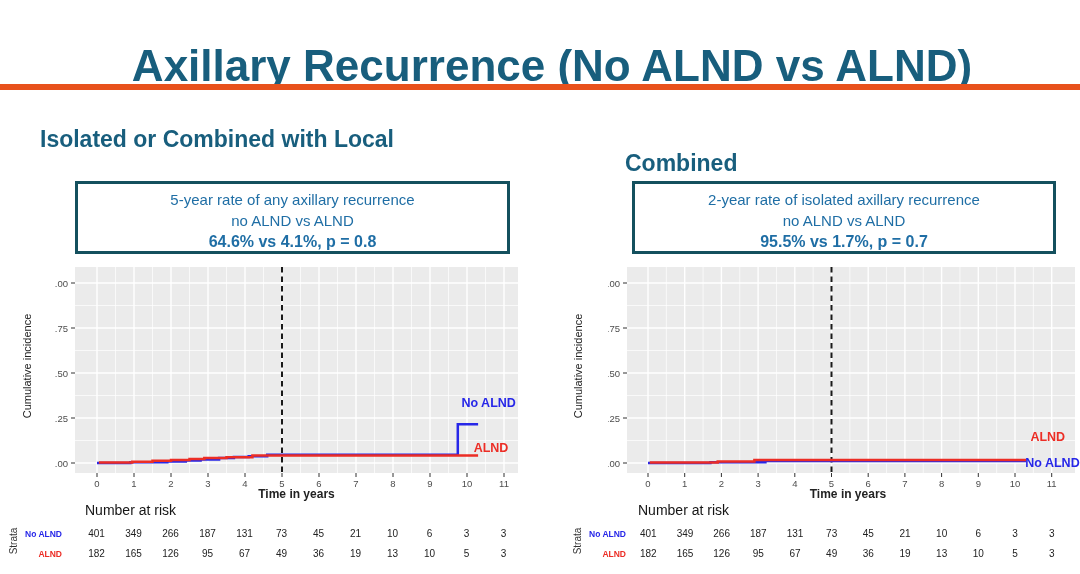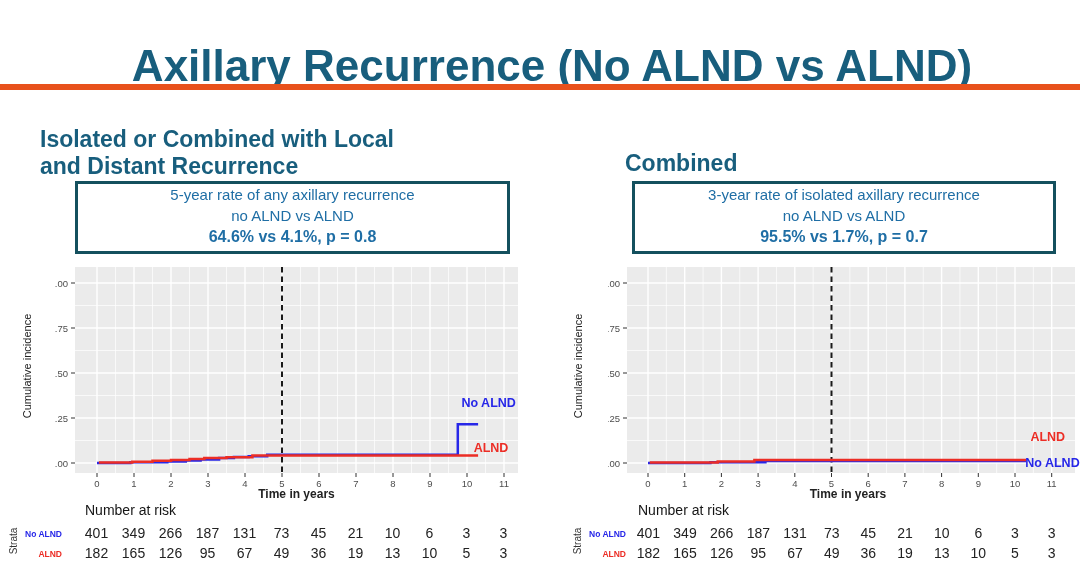--- a/index.html
+++ b/index.html
@@ -6,21 +6,21 @@
   .slide{position:relative;width:1080px;height:574px;background:#ffffff;
          font-family:"Liberation Sans",sans-serif;overflow:hidden}
   .title{position:absolute;top:12px;left:12px;width:100%;text-align:center;
          font-size:44px;font-weight:700;color:#185E7D;white-space:nowrap}
   .rule{position:absolute;top:84px;left:0;width:1080px;height:6px;background:#E8511C}
   .heading{position:absolute;text-align:left;font-weight:700;color:#185E7D;
            font-size:23px;line-height:27px}
   #heading0{top:107px;left:40px;width:460px}
   #heading1{top:131px;left:625px;width:440px}
   .rate-box{position:absolute;border:3px solid #14505E;background:#fff;text-align:center;
-            color:#1F6EA5;font-size:15px;line-height:21px;box-sizing:border-box}
+            color:#1F6EA5;font-size:15px;line-height:21px;padding-top:5px;box-sizing:border-box}
   #box0{left:75px;top:181px;width:435px;height:73px}
   #box1{left:632px;top:181px;width:424px;height:73px}
   .rate-bold{font-weight:700;font-size:16px}
   .ylab{position:absolute;transform:translate(-50%,-50%) rotate(-90deg);
         font-size:11px;color:#222;white-space:nowrap}
   #ylab0{left:27px;top:366px}
   #ylab1{left:578px;top:366px}
   svg.plot{position:absolute}
   #plot0{left:55px;top:262px;width:470px;height:226px}
   #plot1{left:608px;top:262px;width:472px;height:226px}
@@ -34,35 +34,35 @@
   .strata-rot{position:absolute;transform:translate(-50%,-50%) rotate(-90deg);
               font-size:10px;color:#333}
   #strata0{left:13px;top:541px}
   #strata1{left:577px;top:541px}
   .strata-name{position:absolute;width:42px;text-align:right;font-size:8.5px;font-weight:700;white-space:nowrap}
   #sname0-0{left:20px;top:529px}
   #sname0-1{left:20px;top:549px}
   #sname1-0{left:584px;top:529px}
   #sname1-1{left:584px;top:549px}
   .risk-grid{position:absolute;display:grid;grid-template-columns:repeat(12,1fr);
-             font-size:14px;font-weight:500;color:#222;text-align:center;height:17px;line-height:17px}
+             font-size:10px;font-weight:500;color:#222;text-align:center;height:17px;line-height:17px}
   #risk0-0{left:78px;top:525px;width:444px}
   #risk0-1{left:78px;top:545px;width:444px}
   #risk1-0{left:630px;top:525px;width:440px}
   #risk1-1{left:630px;top:545px;width:440px}
 </style>
 </head>
 <body>
 
 <div class="slide">
 
   <h1 class="title">Axillary Recurrence (No ALND vs ALND)</h1>
   <div class="rule"></div>
 
-  <h2 class="heading" id="heading0"><span>Isolated or Combined with Local</span><br><span>and Distant Recurrence</span></h2>
+  <h2 class="heading" id="heading0"><span>Isolated or Combined with Local</span><br></h2>
 
   <div class="rate-box" id="box0">
     <div>5-year rate of any axillary recurrence</div>
     <div>no ALND vs ALND</div>
     <div class="rate-bold">64.6% vs 4.1%, p = 0.8</div>
   </div>
 
   <div class="ylab" id="ylab0">Cumulative incidence</div>
   <svg class="plot" id="plot0" viewBox="0 0 470 226">
       <rect x="20" y="5" width="443" height="206" fill="#EBEBEB"></rect>
@@ -169,21 +169,21 @@
       <span>19</span>
       <span>13</span>
       <span>10</span>
       <span>5</span>
       <span>3</span>
     </div>
 
   <h2 class="heading" id="heading1"><span>Combined</span></h2>
 
   <div class="rate-box" id="box1">
-    <div>3-year rate of isolated axillary recurrence</div>
+    <div>2-year rate of isolated axillary recurrence</div>
     <div>no ALND vs ALND</div>
     <div class="rate-bold">95.5% vs 1.7%, p = 0.7</div>
   </div>
 
   <div class="ylab" id="ylab1">Cumulative incidence</div>
   <svg class="plot" id="plot1" viewBox="0 0 472 226">
       <rect x="19" y="5" width="448" height="206" fill="#EBEBEB"></rect>
       <line x1="58.35" x2="58.35" y1="5" y2="211" stroke="#FFFFFF" stroke-width="0.7"></line>
       <line x1="95.05000000000001" x2="95.05000000000001" y1="5" y2="211" stroke="#FFFFFF" stroke-width="0.7"></line>
       <line x1="131.75" x2="131.75" y1="5" y2="211" stroke="#FFFFFF" stroke-width="0.7"></line>

